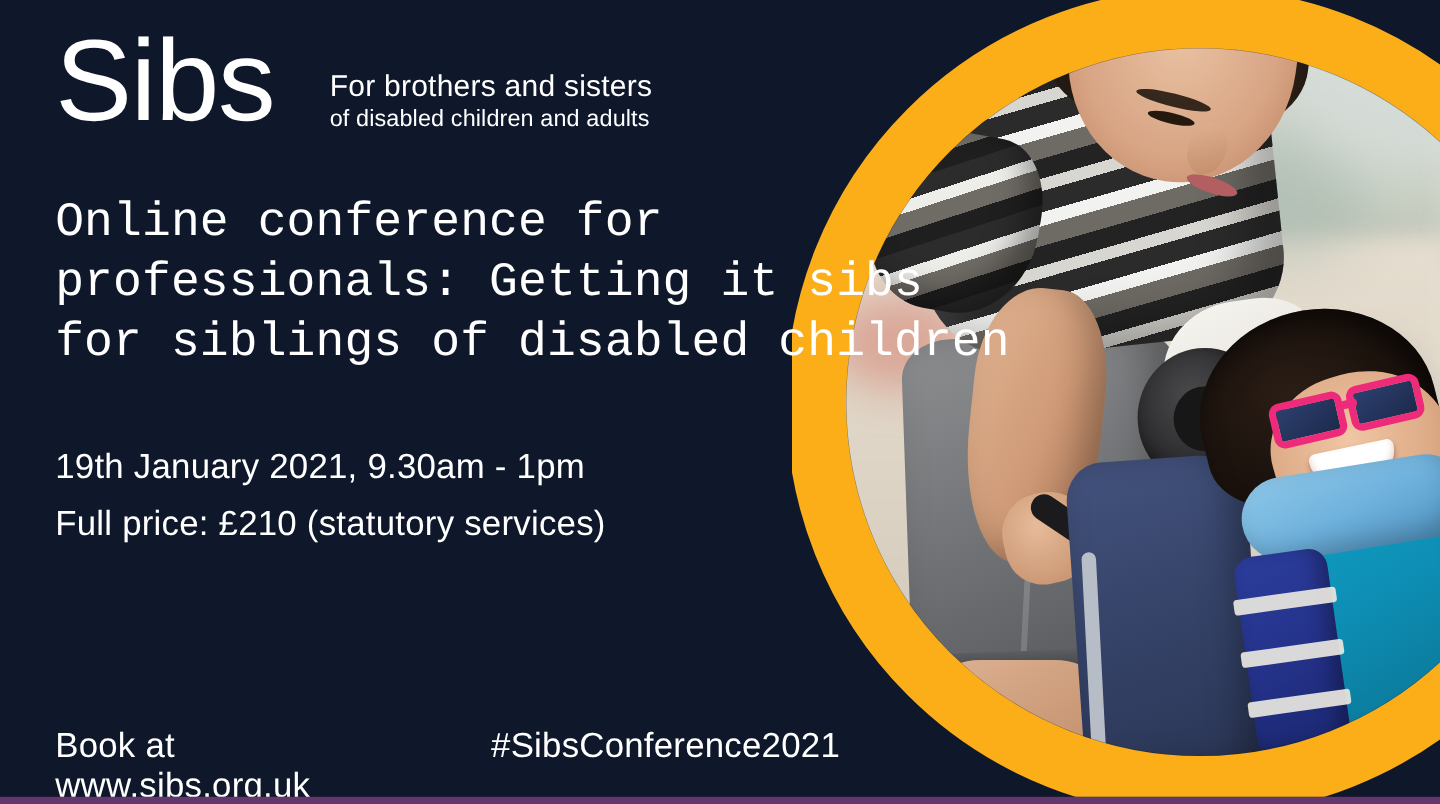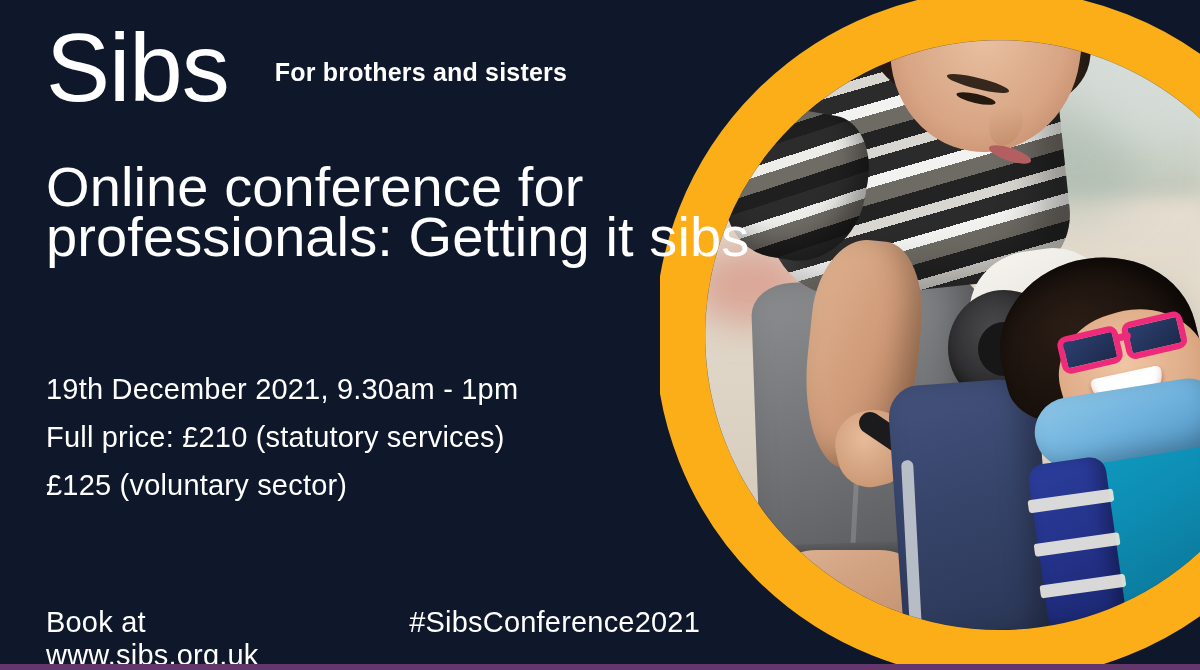--- a/index.html
+++ b/index.html
@@ -329,35 +329,36 @@
     font-weight:300;
     color:#ffffff;
     letter-spacing:-1px;
   }
   .logo-tag {
     margin-left:46px;
     padding-top:34px;
     color:#ffffff;
   }
   .logo-tag .l1 {
-    font-size:25px; font-weight:bold; line-height:1.15; letter-spacing:.2px;
+    font-size:25px; font-weight:normal; line-height:1.15; letter-spacing:.2px;
   }
   .logo-tag .l2 {
     font-size:19.5px; font-weight:normal; line-height:1.3; letter-spacing:.1px;
   }
 
   
   .headline {
     position:absolute; left:46px; top:162px;
     width:620px;
     color:#ffffff;
-    font-size:56px;
+    font-size:40px;
     font-weight:300;
     line-height:50px;
     letter-spacing:.1px;
+    font-family:Liberation Mono, monospace;
   }
   .headline div { white-space:nowrap; }
 
   
   .details {
     position:absolute; left:46px; top:365px;
     width:620px;
     color:#ffffff;
     font-size:29px;
     font-weight:300;
@@ -445,32 +446,33 @@
   <svg class="ring" viewBox="0 0 550 690">
     <circle cx="340" cy="345" r="320" fill="none" stroke="#FBAE17" stroke-width="50"></circle>
   </svg>
 
   <div class="panel">
 
     <div class="logo-row">
       <div class="logo-mark">Sibs</div>
       <div class="logo-tag">
         <div class="l1">For brothers and sisters</div>
+        <div class="l2">of disabled children and adults</div>
       </div>
     </div>
 
     <div class="headline">
       <div>Online conference for</div>
       <div>professionals: Getting it sibs</div>
+      <div>for siblings of disabled children</div>
     </div>
 
     <div class="details">
-      <div>19th December 2021, 9.30am - 1pm</div>
+      <div>19th January 2021, 9.30am - 1pm</div>
       <div>Full price: £210 (statutory services)</div>
-      <div>£125 (voluntary sector)</div>
     </div>
 
     <div class="footer">
       <span>Book at www.sibs.org.uk</span>
       <span class="hash">#SibsConference2021</span>
     </div>
 
   </div>
 </div>
 

